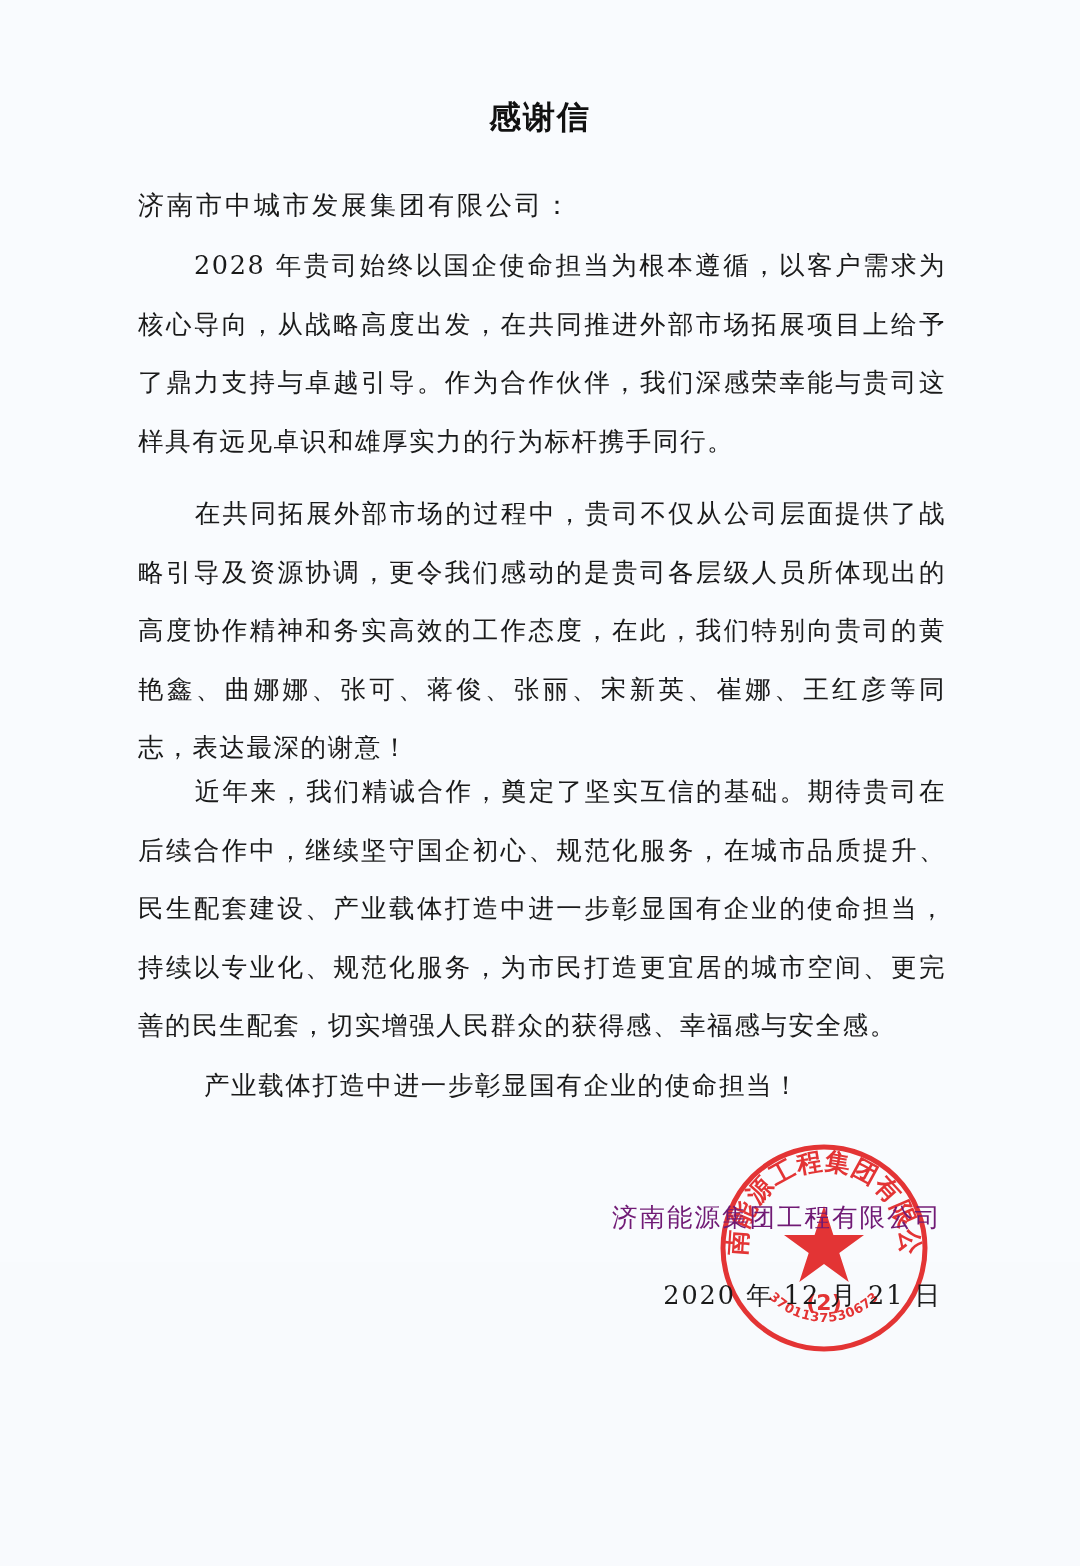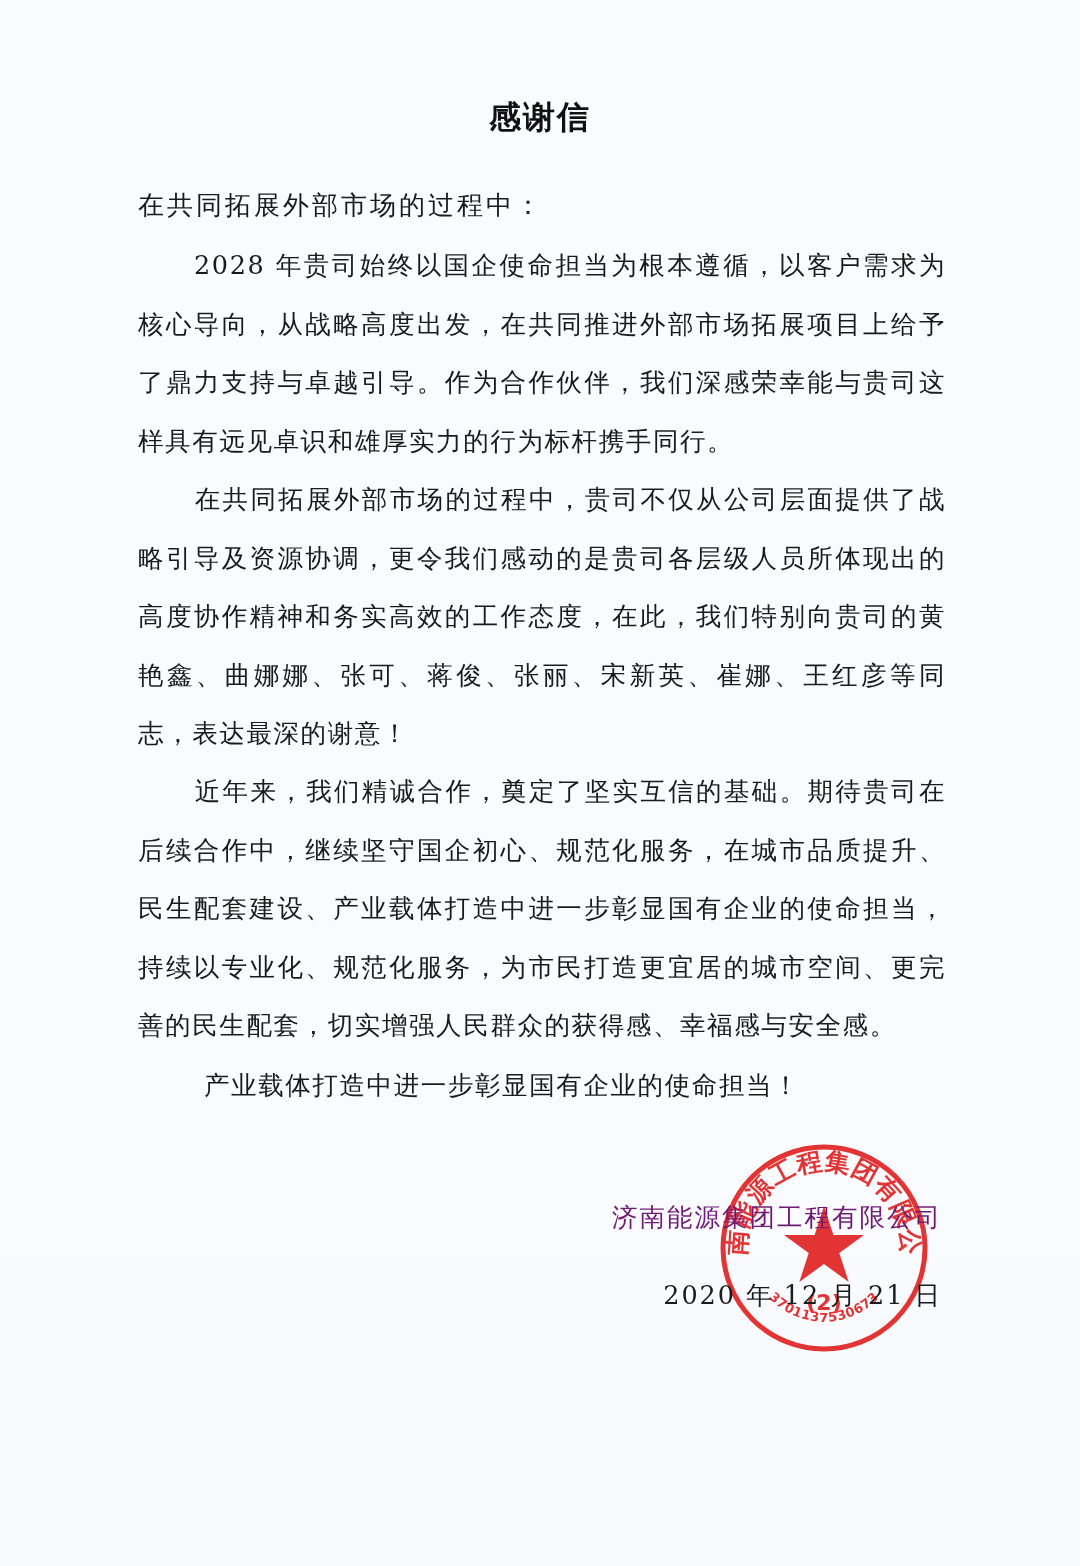--- a/index.html
+++ b/index.html
@@ -50,21 +50,21 @@
       letter-spacing: 1.6px;
       text-align: justify;
       text-align-last: left;
       color: #1a1a1a;
     }
     .body-text .indent {
       display: inline-block;
       width: 56px;
     }
     .p1 { top: 236px; }
-    .p2 { top: 470px; }
+    .p2 { top: 484px; }
     .p3 { top: 762px; }
     .p4 {
       top: 1056px;
       left: 204px;
       width: 742px;
     }
     .signature {
       position: absolute;
       top: 1200px;
       right: 138px;
@@ -92,21 +92,21 @@
       opacity: 0.92;
     }
   </style>
 </head>
 <body>
 
 <div class="page">
 
   <div class="title">感谢信</div>
 
-  <div class="salutation">在共同拓展外部市场的过程中：</div>
+  <div class="salutation">济南市中城市发展集团有限公司：</div>
 
   <div class="body-text p1"><span class="indent"></span><span>2028 年贵司始终以国企使命担当为根本遵循，以客户需求为核心导向，从战略高度出发，在共同推进外部市场拓展项目上给予了鼎力支持与卓越引导。作为合作伙伴，我们深感荣幸能与贵司这样具有远见卓识和雄厚实力的行为标杆携手同行。</span></div>
 
   <div class="body-text p2"><span class="indent"></span><span>在共同拓展外部市场的过程中，贵司不仅从公司层面提供了战略引导及资源协调，更令我们感动的是贵司各层级人员所体现出的高度协作精神和务实高效的工作态度，在此，我们特别向贵司的黄艳鑫、曲娜娜、张可、蒋俊、张丽、宋新英、崔娜、王红彦等同志，表达最深的谢意！</span></div>
 
   <div class="body-text p3"><span class="indent"></span><span>近年来，我们精诚合作，奠定了坚实互信的基础。期待贵司在后续合作中，继续坚守国企初心、规范化服务，在城市品质提升、民生配套建设、产业载体打造中进一步彰显国有企业的使命担当，持续以专业化、规范化服务，为市民打造更宜居的城市空间、更完善的民生配套，切实增强人民群众的获得感、幸福感与安全感。</span></div>
 
   <div class="body-text p4"><span>产业载体打造中进一步彰显国有企业的使命担当！</span></div>
 
   <div class="signature">济南能源集团工程有限公司</div>

